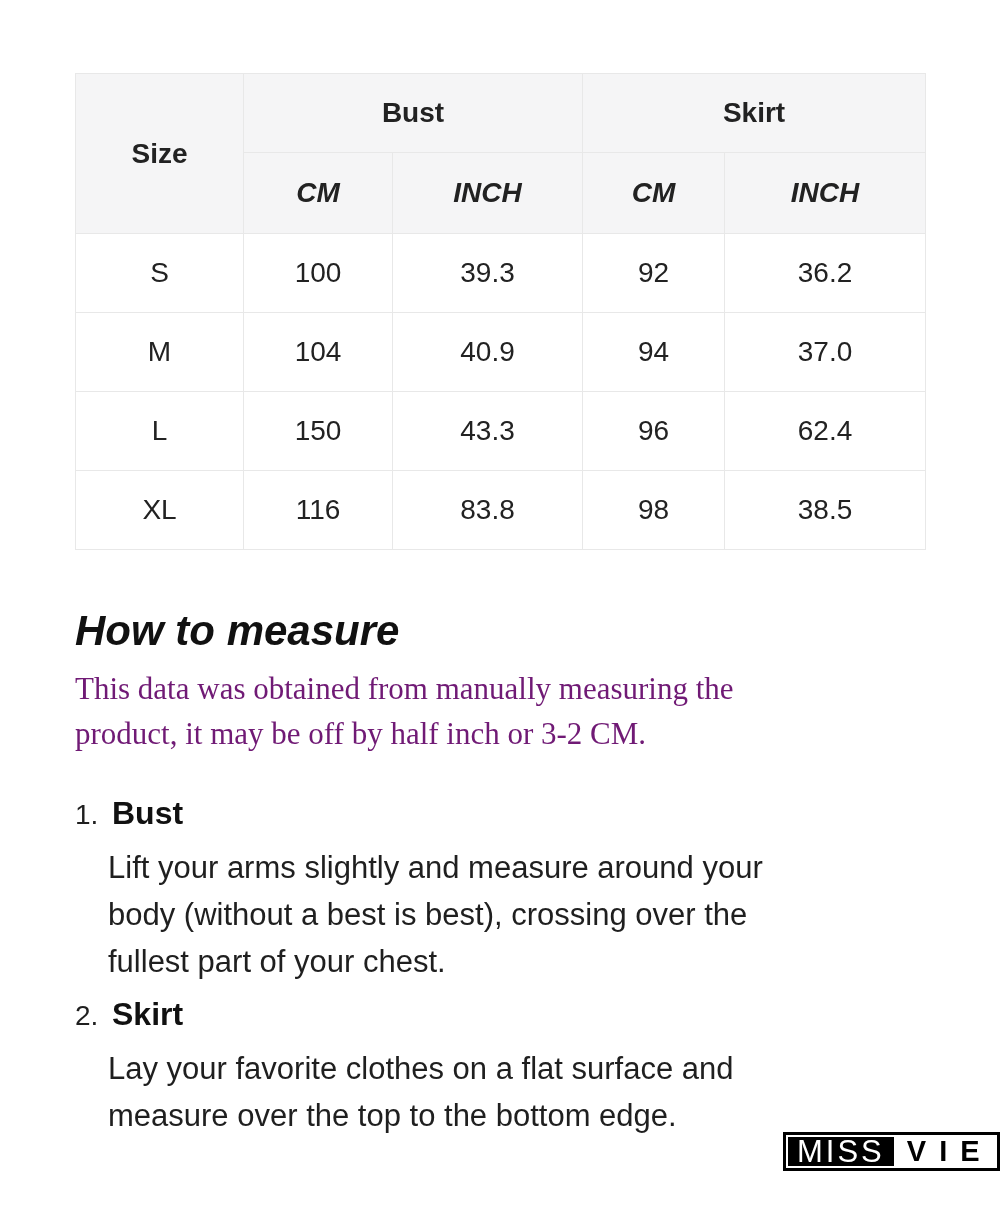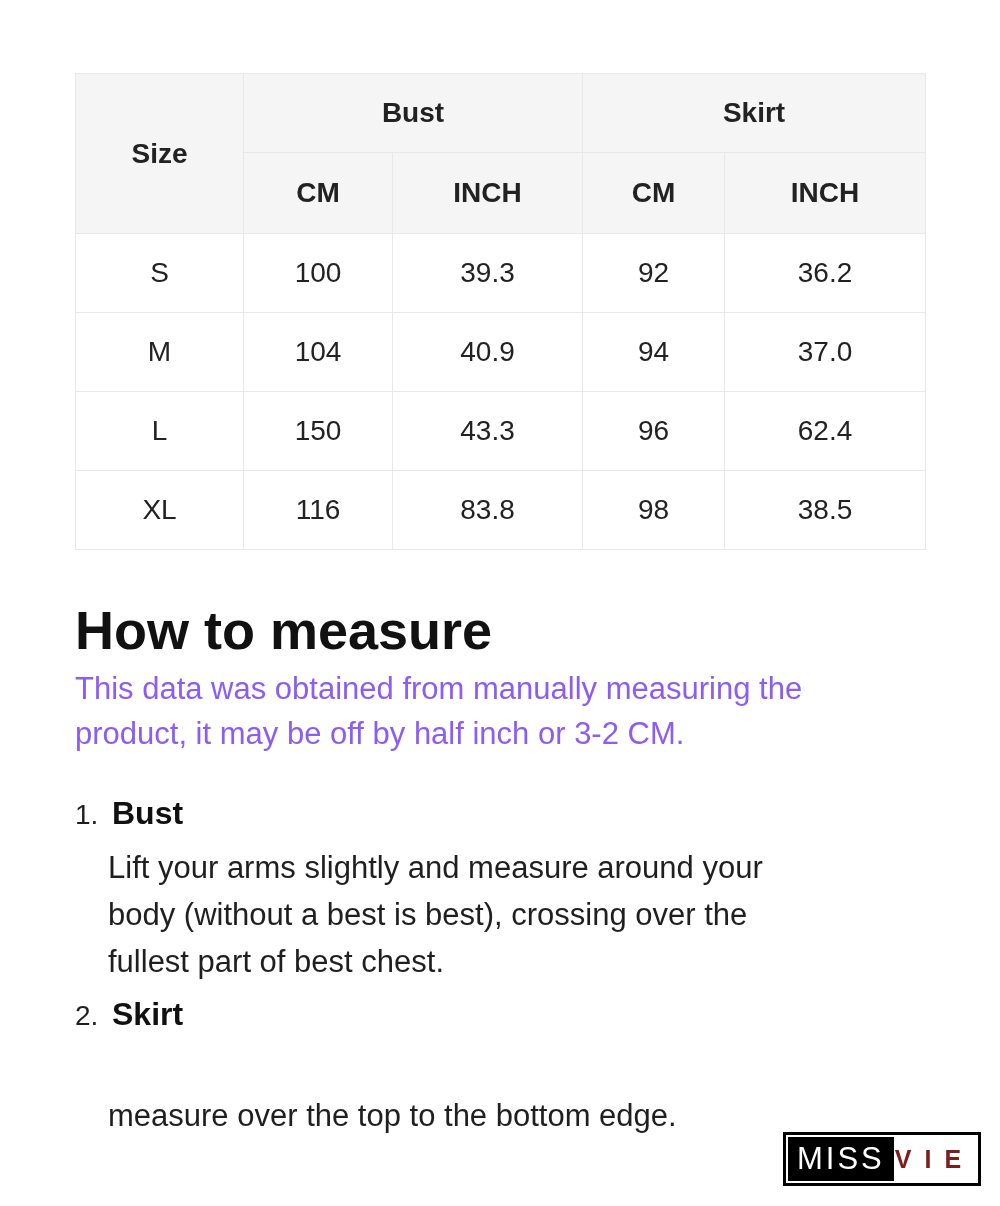--- a/index.html
+++ b/index.html
@@ -32,36 +32,38 @@
     vertical-align: middle;
     font-size: 28px;
     color: #222222;
     padding: 0;
   }
   table.size-table thead th {
     background: #f5f5f6;
     font-weight: bold;
   }
   tr.group-row th { height: 78px; }
-  tr.unit-row th { height: 80px; }
+  tr.unit-row th { height: 80px; font-style: italic; }
   table.size-table tbody td { height: 78px; font-weight: normal; }
 
   
   .htm-title {
     margin: 57px 0 0 0;
-    font-size: 54px;
+    font-size: 42px;
     font-weight: bold;
     line-height: 47px;
     color: #111111;
+    font-style: italic;
   }
   .htm-intro {
     margin: 12px 0 0 0;
     font-size: 31px;
     line-height: 45px;
-    color: #8b5cf6;
+    color: #701a75;
+    font-family: Liberation Serif, serif;
   }
   .steps {
     list-style: none;
     margin: 38px 0 0 0;
     padding: 0;
   }
   .step + .step { margin-top: 10px; }
   .step-header {
     display: flex;
     align-items: baseline;
@@ -83,44 +85,44 @@
     font-size: 31px;
     line-height: 47px;
     color: #1f1f1f;
   }
 
   
   .brand-logo {
     position: absolute;
     left: 783px;
     top: 1132px;
-    height: 54px;
+    height: 39px;
     box-sizing: border-box;
     border: 3px solid #000000;
     background: #ffffff;
     padding: 2px;
     display: flex;
     align-items: stretch;
   }
   .brand-left {
     background: #000000;
     color: #ffffff;
     display: flex;
     align-items: center;
     padding: 0 9px;
     font-size: 31px;
     letter-spacing: 3px;
     font-weight: normal;
   }
   .brand-right {
-    color: #7f1d1d;
+    color: #000000;
     display: flex;
     align-items: center;
-    padding: 0 2px 0 1px;
-    font-size: 25px;
+    padding: 0 2px 0 13px;
+    font-size: 29px;
     font-weight: bold;
     letter-spacing: 13px;
   }
 </style>
 </head>
 <body>
 
 <div class="content">
 
   <table class="size-table">
@@ -185,30 +187,30 @@
 
   <ol class="steps">
     <li class="step">
       <div class="step-header">
         <span class="step-number">1.</span>
         <span class="step-label">Bust</span>
       </div>
       <p class="step-body">
         <span>Lift your arms slightly and measure around your</span><br>
         <span>body (without a best is best), crossing over the</span><br>
-        <span>fullest part of best chest.</span>
+        <span>fullest part of your chest.</span>
       </p>
     </li>
     <li class="step">
       <div class="step-header">
         <span class="step-number">2.</span>
         <span class="step-label">Skirt</span>
       </div>
       <p class="step-body">
-        <br>
+        <span>Lay your favorite clothes on a flat surface and</span><br>
         <span>measure over the top to the bottom edge.</span>
       </p>
     </li>
   </ol>
 
 </div>
 
 <div class="brand-logo">
   <span class="brand-left">MISS</span>
   <span class="brand-right">VIE</span>

